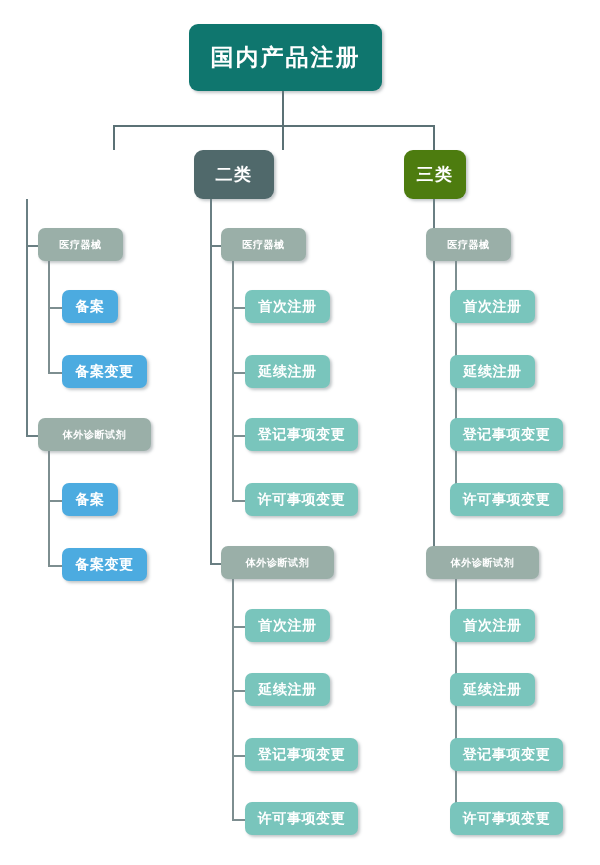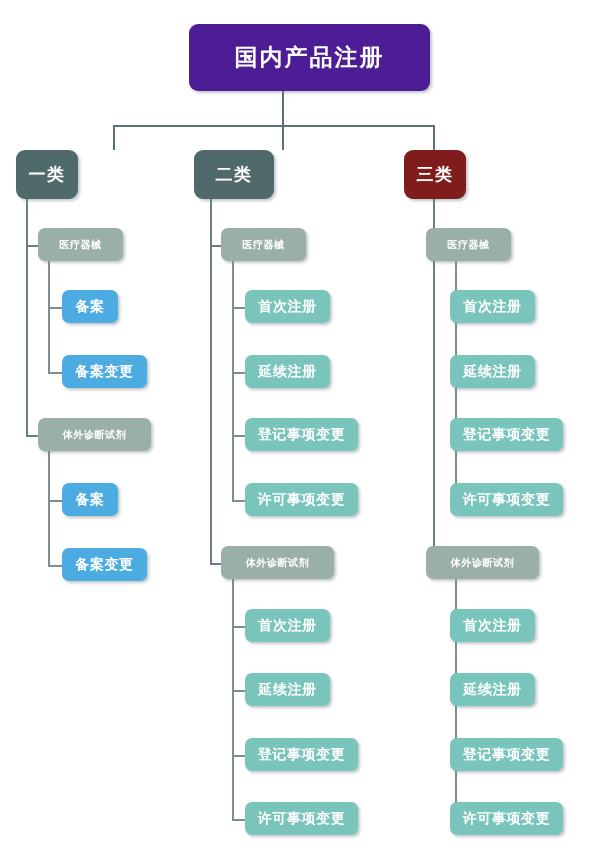--- a/index.html
+++ b/index.html
@@ -61,23 +61,22 @@
   .conn.h { height: 1.6px; }
   .conn.thin { background: #6a7f83; }
   .conn.sub { background: #7d8e90; }
 </style>
 </head>
 <body>
 
 <div id="chart-root" style="width: 600px; height: 865px; background: rgb(255, 255, 255);">
     <div class="conn v " style="left: 282px; top: 91px; height: 34px;"></div>
     <div class="conn h " style="left: 113px; top: 125px; width: 320px;"></div>
-    <div class="node root" style="left: 189px; top: 24px; width: 241px; height: 67px; background: #4c1d95;">国内产品注册</div>
+    <div class="node root" style="left: 189px; top: 24px; width: 193px; height: 67px; background: #0f766e;">国内产品注册</div>
     <div class="conn v " style="left: 113px; top: 125px; height: 25px;"></div>
-    <div class="node level1" style="left: 16px; top: 150px; width: 62px; height: 49px; background: rgb(80, 105, 107);">一类</div>
     <div class="conn v thin" style="left: 26px; top: 199px; height: 236px;"></div>
     <div class="conn h thin" style="left: 26px; top: 245px; width: 12px;"></div>
     <div class="node level2" style="left: 38px; top: 228px; width: 85px; height: 33px; background: rgb(154, 175, 168);">医疗器械</div>
     <div class="conn v sub" style="left: 48px; top: 261px; height: 111px;"></div>
     <div class="conn h sub" style="left: 48px; top: 307px; width: 14px;"></div>
     <div class="node leaf" style="left: 62px; top: 290px; width: 56px; height: 33px; background: rgb(76, 171, 224);">备案</div>
     <div class="conn h sub" style="left: 48px; top: 372px; width: 14px;"></div>
     <div class="node leaf" style="left: 62px; top: 355px; width: 85px; height: 33px; background: rgb(76, 171, 224);">备案变更</div>
     <div class="conn h thin" style="left: 26px; top: 435px; width: 12px;"></div>
     <div class="node level2" style="left: 38px; top: 418px; width: 113px; height: 33px; background: rgb(154, 175, 168);">体外诊断试剂</div>
@@ -105,21 +104,21 @@
     <div class="conn v sub" style="left: 232px; top: 579px; height: 240px;"></div>
     <div class="conn h sub" style="left: 232px; top: 626px; width: 13px;"></div>
     <div class="node leaf" style="left: 245px; top: 609px; width: 85px; height: 33px; background: rgb(121, 197, 188);">首次注册</div>
     <div class="conn h sub" style="left: 232px; top: 690px; width: 13px;"></div>
     <div class="node leaf" style="left: 245px; top: 673px; width: 85px; height: 33px; background: rgb(121, 197, 188);">延续注册</div>
     <div class="conn h sub" style="left: 232px; top: 755px; width: 13px;"></div>
     <div class="node leaf" style="left: 245px; top: 738px; width: 113px; height: 33px; background: rgb(121, 197, 188);">登记事项变更</div>
     <div class="conn h sub" style="left: 232px; top: 819px; width: 13px;"></div>
     <div class="node leaf" style="left: 245px; top: 802px; width: 113px; height: 33px; background: rgb(121, 197, 188);">许可事项变更</div>
     <div class="conn v " style="left: 433px; top: 125px; height: 25px;"></div>
-    <div class="node level1" style="left: 404px; top: 150px; width: 62px; height: 49px; background: #7f1d1d;">三类</div>
+    <div class="node level1" style="left: 404px; top: 150px; width: 62px; height: 49px; background: #4d7c0f;">三类</div>
     <div class="conn v thin" style="left: 433px; top: 199px; height: 364px;"></div>
     <div class="conn h thin" style="left: 426px; top: 245px; width: 7px;"></div>
     <div class="node level2" style="left: 426px; top: 228px; width: 85px; height: 33px; background: rgb(154, 175, 168);">医疗器械</div>
     <div class="conn v sub" style="left: 455px; top: 261px; height: 239px;"></div>
     <div class="conn h sub" style="left: 450px; top: 307px; width: 5px;"></div>
     <div class="node leaf" style="left: 450px; top: 290px; width: 85px; height: 33px; background: rgb(121, 197, 188);">首次注册</div>
     <div class="conn h sub" style="left: 450px; top: 372px; width: 5px;"></div>
     <div class="node leaf" style="left: 450px; top: 355px; width: 85px; height: 33px; background: rgb(121, 197, 188);">延续注册</div>
     <div class="conn h sub" style="left: 450px; top: 435px; width: 5px;"></div>
     <div class="node leaf" style="left: 450px; top: 418px; width: 113px; height: 33px; background: rgb(121, 197, 188);">登记事项变更</div>

